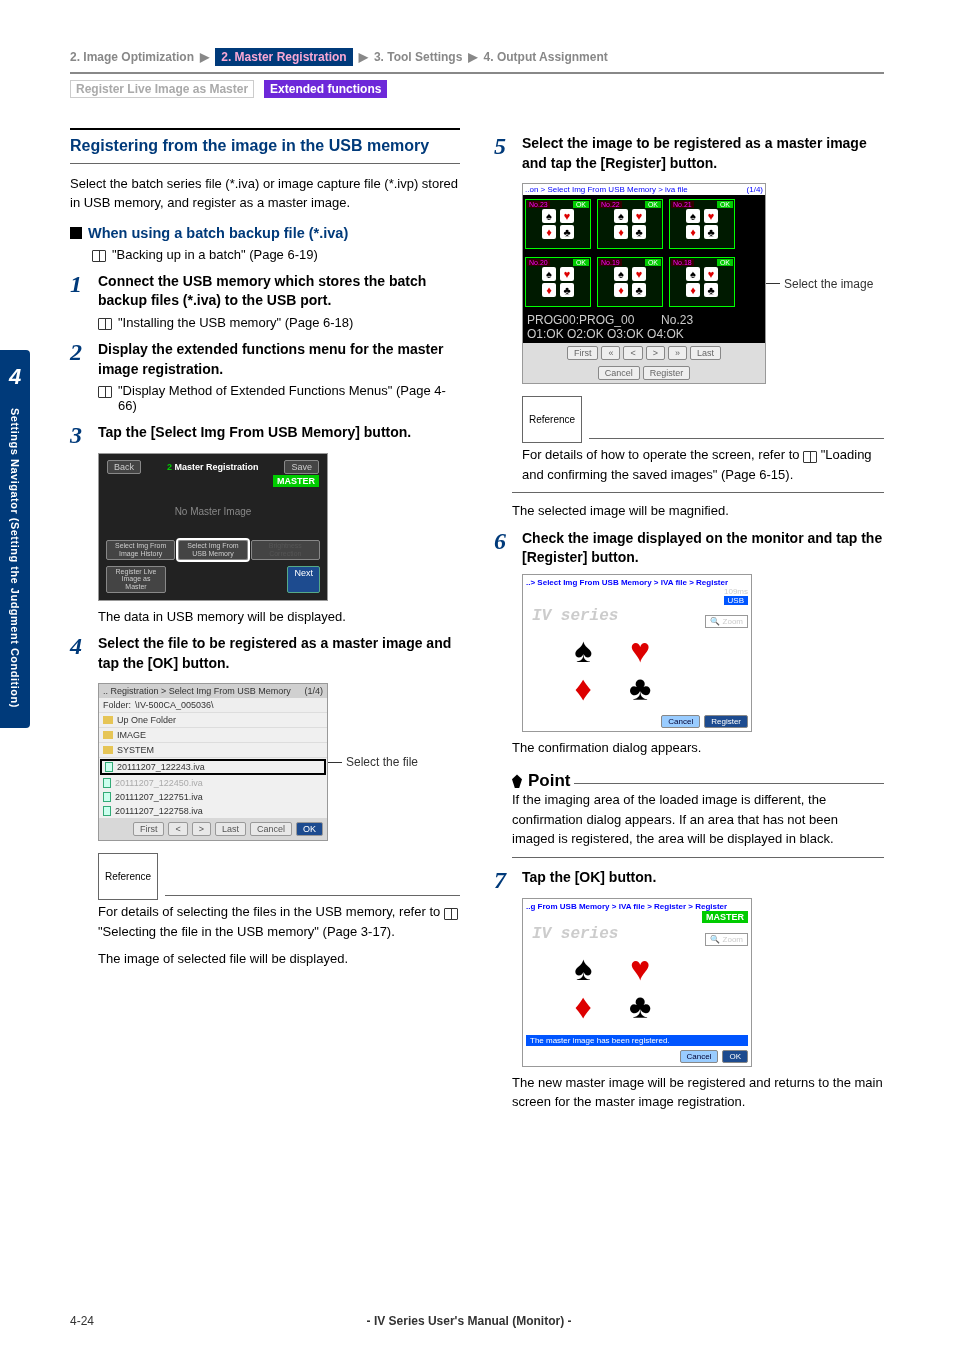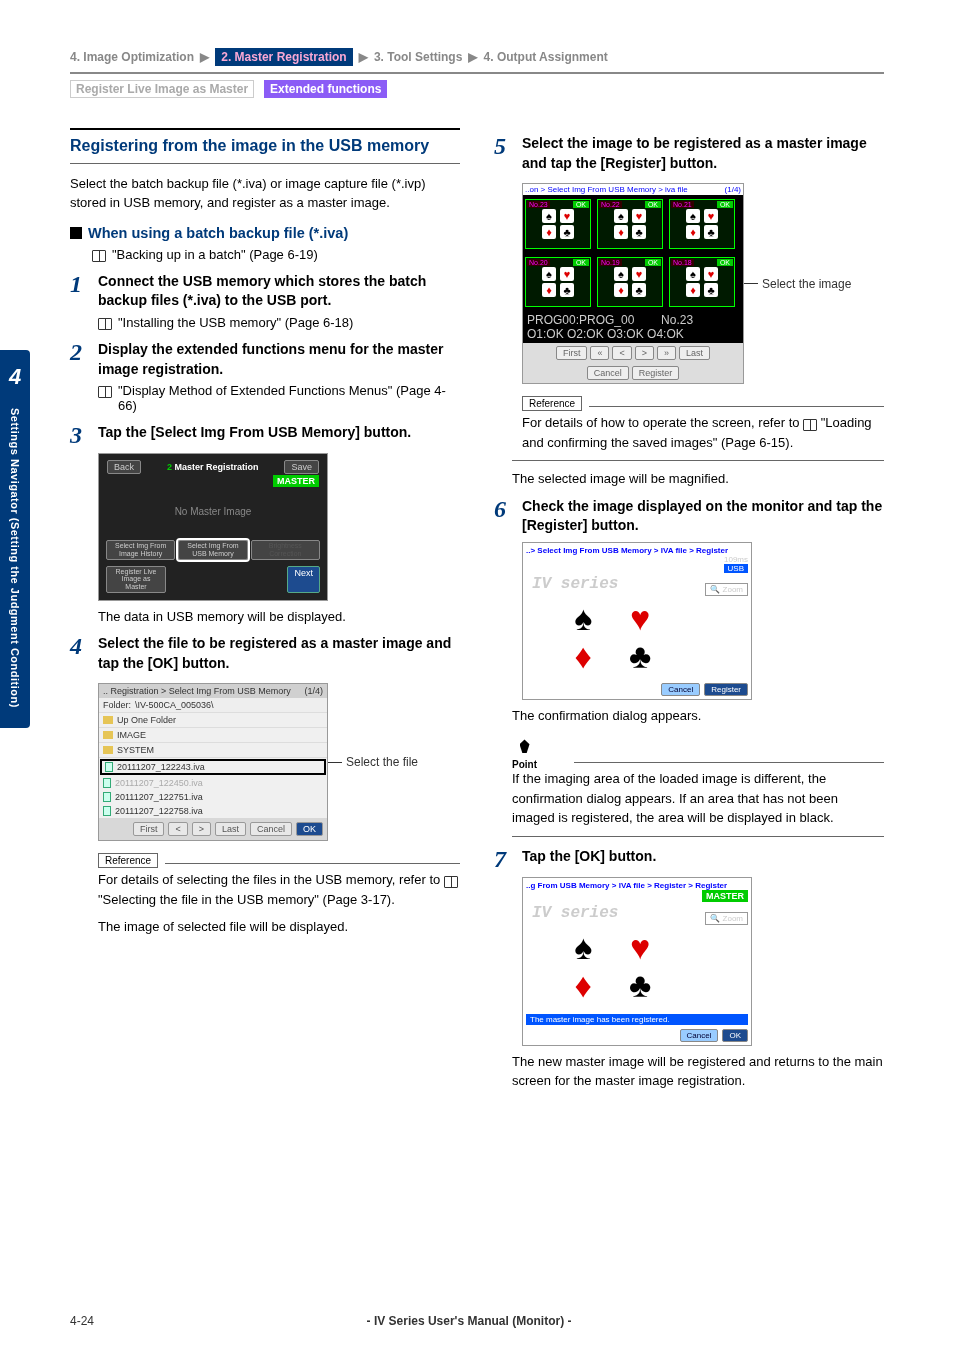--- a/index.html
+++ b/index.html
@@ -42,21 +42,21 @@
   }
   .subcrumb {
     display: flex;
     gap: 10px;
     font-size: 12px;
     color: #aaa;
     font-weight: bold;
     margin-bottom: 30px;
   }
   .subcrumb .active {
-    background: #8b5cf6;
+    background: #6d28d9;
     color: #fff;
     padding: 2px 6px;
   }
   .subcrumb .inactive {
     border: 1px solid #ccc;
     padding: 1px 5px;
   }
   .side-tab {
     position: absolute;
     left: 0;
@@ -253,37 +253,36 @@
   .callout-wrap {
     display:flex; align-items: center;
   }
   .callout-line {
     width:14px; border-top:1px solid #333;
   }
   .ref-box-label {
     display:inline-block;
     border:1px solid #666;
     font-size:10px;
-    padding:1px 6px;
+    padding:17px 6px;
     margin: 6px 0 4px 28px;
     background:#fff;
   }
   .ref-box-rule {
     border:none;
     border-top:1px solid #666;
     margin: -9px 0 6px 95px;
   }
   .note-box-label {
     display:inline-flex;
     align-items:center;
     gap:6px;
-    font-size:10px;
+    font-size:17px;
     font-weight:bold;
     margin:6px 0 0 18px;
-    flex-direction:column;
   }
   .note-pin {
     width:10px; height:14px; background:#000; clip-path: polygon(50% 0, 100% 35%, 70% 100%, 30% 100%, 0 35%);
   }
   .note-rule {
     border:none; border-top:1px solid #666;
     margin: -8px 0 6px 80px;
   }
   
   .grid-ss {
@@ -378,41 +377,41 @@
 <body>
 
 <div class="side-tab">
   <div class="chapter-num">4</div>
   <div class="side-text">Settings Navigator (Setting the Judgment Condition)</div>
 </div>
 
 <div class="page">
 
   <div class="breadcrumb">
-    <span>4. Image Optimization</span>
+    <span>2. Image Optimization</span>
     <span class="sep">▶</span>
     <span class="step-active">2. Master Registration</span>
     <span class="sep">▶</span>
     <span>3. Tool Settings</span>
     <span class="sep">▶</span>
     <span>4. Output Assignment</span>
   </div>
   <hr class="hr-thick">
   <div class="subcrumb">
     <span class="inactive">Register Live Image as Master</span>
     <span class="active">Extended functions</span>
   </div>
 
   <div class="columns">
 
     <div class="col">
       <hr class="section-rule">
       <div class="section-title">Registering from the image in the USB memory</div>
       <hr class="section-rule-thin">
-      <p class="body">Select the batch backup file (*.iva) or image capture file (*.ivp) stored in USB memory, and register as a master image.</p>
+      <p class="body">Select the batch series file (*.iva) or image capture file (*.ivp) stored in USB memory, and register as a master image.</p>
 
       <div class="sub-heading">
         <span>When using a batch backup file (*.iva)</span>
       </div>
       <div class="ref-line">
         <span class="book-icon"></span>
         <span>"Backing up in a batch" (Page 6-19)</span>
       </div>
 
       
@@ -529,21 +528,21 @@
     </div>
 
     <div class="col">
 
       
       <div class="step">
         <div class="step-num">5</div>
         <div class="step-title">Select the image to be registered as a master image and tap the [Register] button.</div>
       </div>
       <div class="callout-wrap">
-        <div class="screenshot grid-ss" style="width:222px; padding:0;">
+        <div class="screenshot grid-ss" style="width:244px; padding:0;">
           <div class="hdr">
             <span>..on &gt; Select Img From USB Memory &gt; iva file</span>
             <span>(1/4)</span>
           </div>
           <div class="thumb-row">
             <div class="thumb">
               <span class="tag">No.23</span>
                 <span class="ok">OK</span>
               <div class="suit-row">
                   <span class="blk">♠</span>

